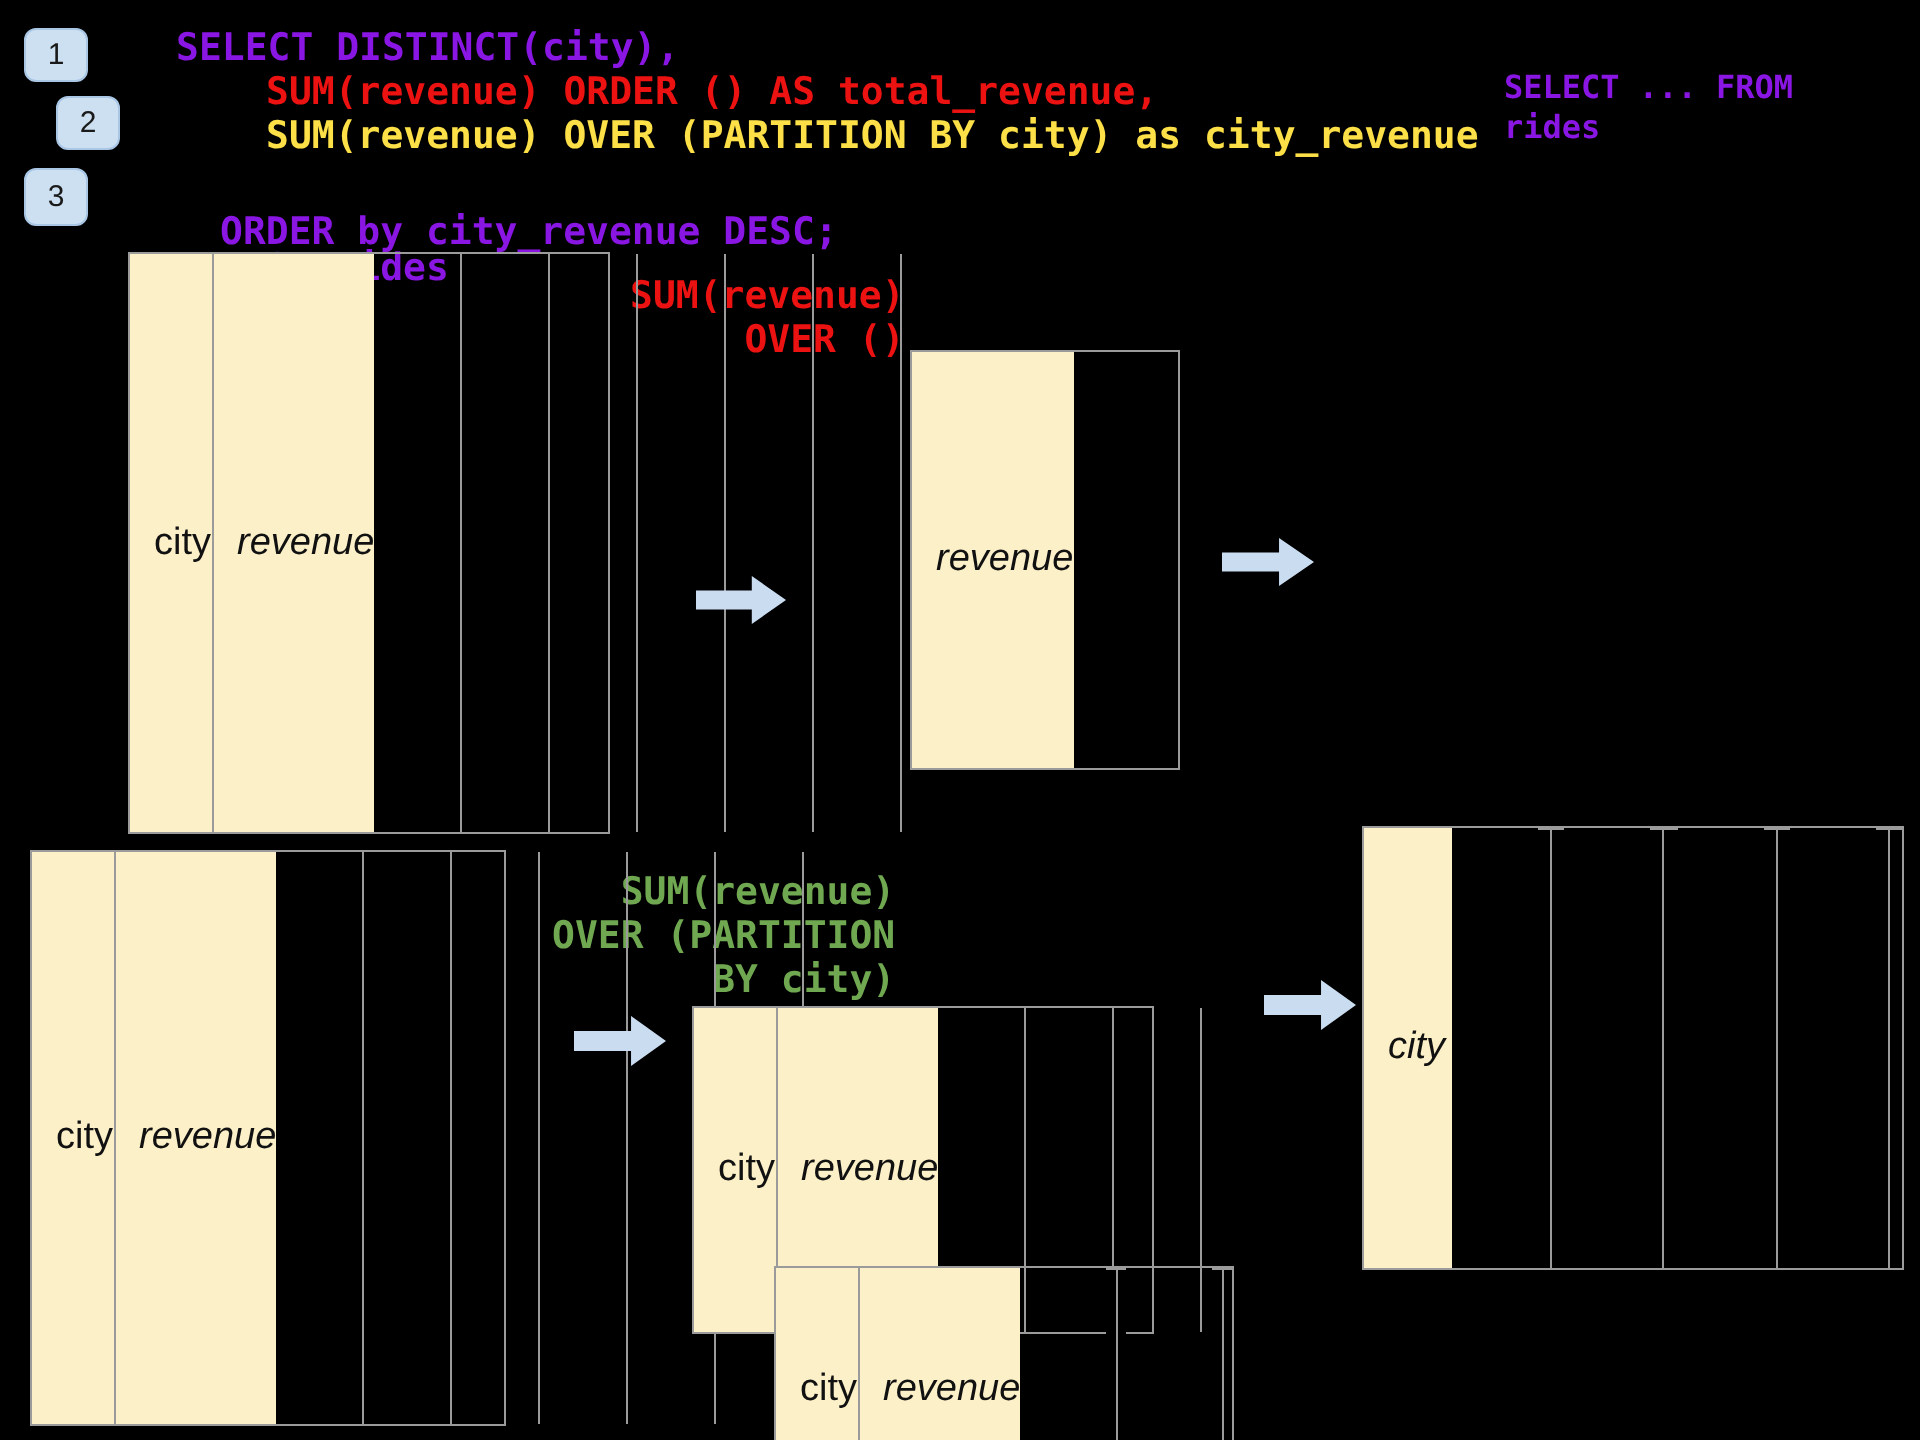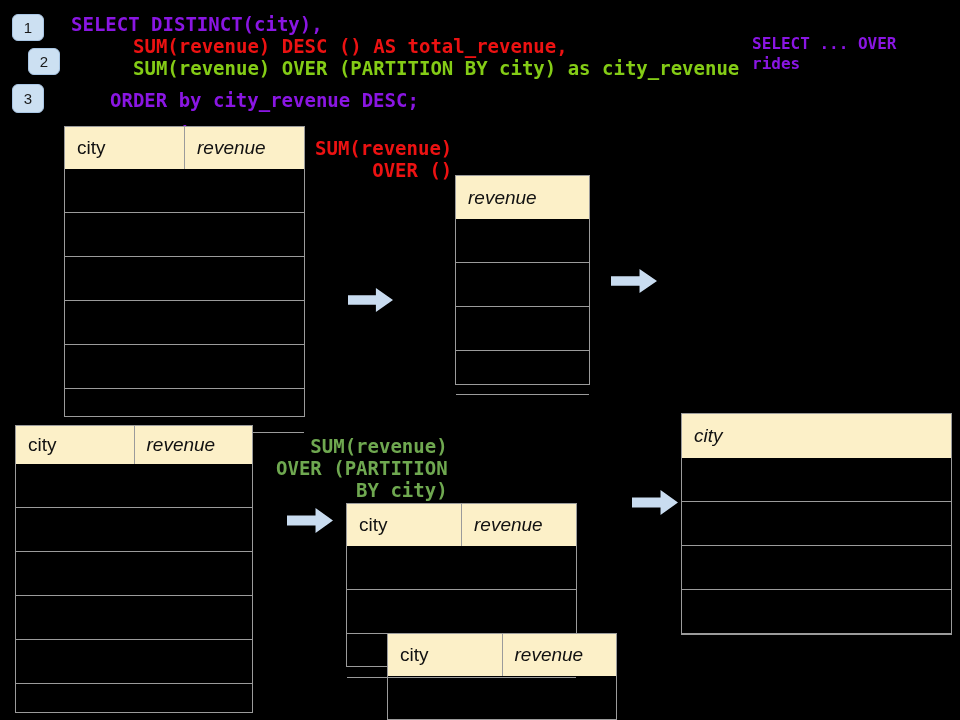--- a/index.html
+++ b/index.html
@@ -18,41 +18,41 @@
   }
   #badge-1 { left:12px; top:14px; }
   #badge-2 { left:28px; top:48px; }
   #badge-3 { left:12px; top:84px; height:27px; }
 
   
   .code-line {
     position:absolute; white-space:pre;
     font:bold 19px "DejaVu Sans Mono", monospace;
   }
-  #code-1 { left:71px;  top:13px; }
+  #code-1 { left:88px;  top:13px; }
   #code-2 { left:133px; top:35px; }
   #code-3 { left:133px; top:57px; }
   #code-4 { left:110px; top:79px;margin-top:44px; }
-  #code-5 { left:110px; top:89px; }
+  #code-5 { left:110px; top:105px; }
 
   #side-note {
     position:absolute; left:752px; top:34px; white-space:pre;
     font:bold 16px "DejaVu Sans Mono", monospace; line-height:20px;
   }
 
   .fn-label {
     position:absolute; white-space:pre;
     font:bold 19px "DejaVu Sans Mono", monospace; line-height:22px;text-align:right;
   }
   #label-total     { left:315px; top:137px; }
   #label-partition { left:276px; top:435px; }
 
   
   .tbl {
-    position:absolute; display:flex; flex-direction:column;
+    position:absolute; display:flex; flex-direction:row;
     border:1.5px solid #9b9b9b; box-sizing:border-box;gap:43px;
   }
   .thead { display:flex; background:#fcf0c8; flex:0 0 42px; }
   .th {
     flex:1; display:flex; align-items:center; padding-left:12px;
     font:19px "Liberation Sans", sans-serif; color:#111;
     border-right:1.5px solid #9b9b9b; box-sizing:border-box;
   }
   .th:last-child { border-right:none;font-style:italic; }
   .trow { display:flex; flex:1 1 0; }
@@ -79,45 +79,45 @@
     clip-path:polygon(0 30%, 62% 30%, 62% 0, 100% 50%, 62% 100%, 62% 70%, 0 70%);
   }
   #arrow-1 { left:348px; top:288px; width:45px; height:24px; }
   #arrow-2 { left:611px; top:269px; width:46px; height:24px; }
   #arrow-3 { left:287px; top:508px; width:46px; height:25px; }
   #arrow-4 { left:632px; top:490px; width:46px; height:25px; }
 
   
   .c-purple { color:#8a16e3; }
   .c-red    { color:#ec1212; }
-  .c-green-muted { color:#84cc16; }
+  .c-green-muted { color:#fde047; }
   .c-green  { color:#6fa850; }
 </style>
 </head>
 <body>
 
 <div id="canvas">
 
   <div class="badge" id="badge-1">
     <span>1</span>
   </div>
   <div class="badge" id="badge-2">
     <span>2</span>
   </div>
   <div class="badge" id="badge-3">
     <span>3</span>
   </div>
 
   <div class="code-line c-purple" id="code-1">SELECT DISTINCT(city),</div>
-  <div class="code-line c-red" id="code-2">SUM(revenue) DESC () AS total_revenue,</div>
+  <div class="code-line c-red" id="code-2">SUM(revenue) ORDER () AS total_revenue,</div>
   <div class="code-line c-green-muted" id="code-3">SUM(revenue) OVER (PARTITION BY city) as city_revenue</div>
   <div class="code-line c-purple" id="code-4">FROM rides</div>
   <div class="code-line c-purple" id="code-5">ORDER by city_revenue DESC;</div>
 
-  <div class="c-purple" id="side-note">SELECT ... OVER
+  <div class="c-purple" id="side-note">SELECT ... FROM
 rides</div>
 
   <div class="fn-label c-red" id="label-total">SUM(revenue)
 OVER ()</div>
   <div class="fn-label c-green" id="label-partition">SUM(revenue)
 OVER (PARTITION
 BY city)</div>
 
   <div class="tbl" id="t1">
     <div class="thead">

